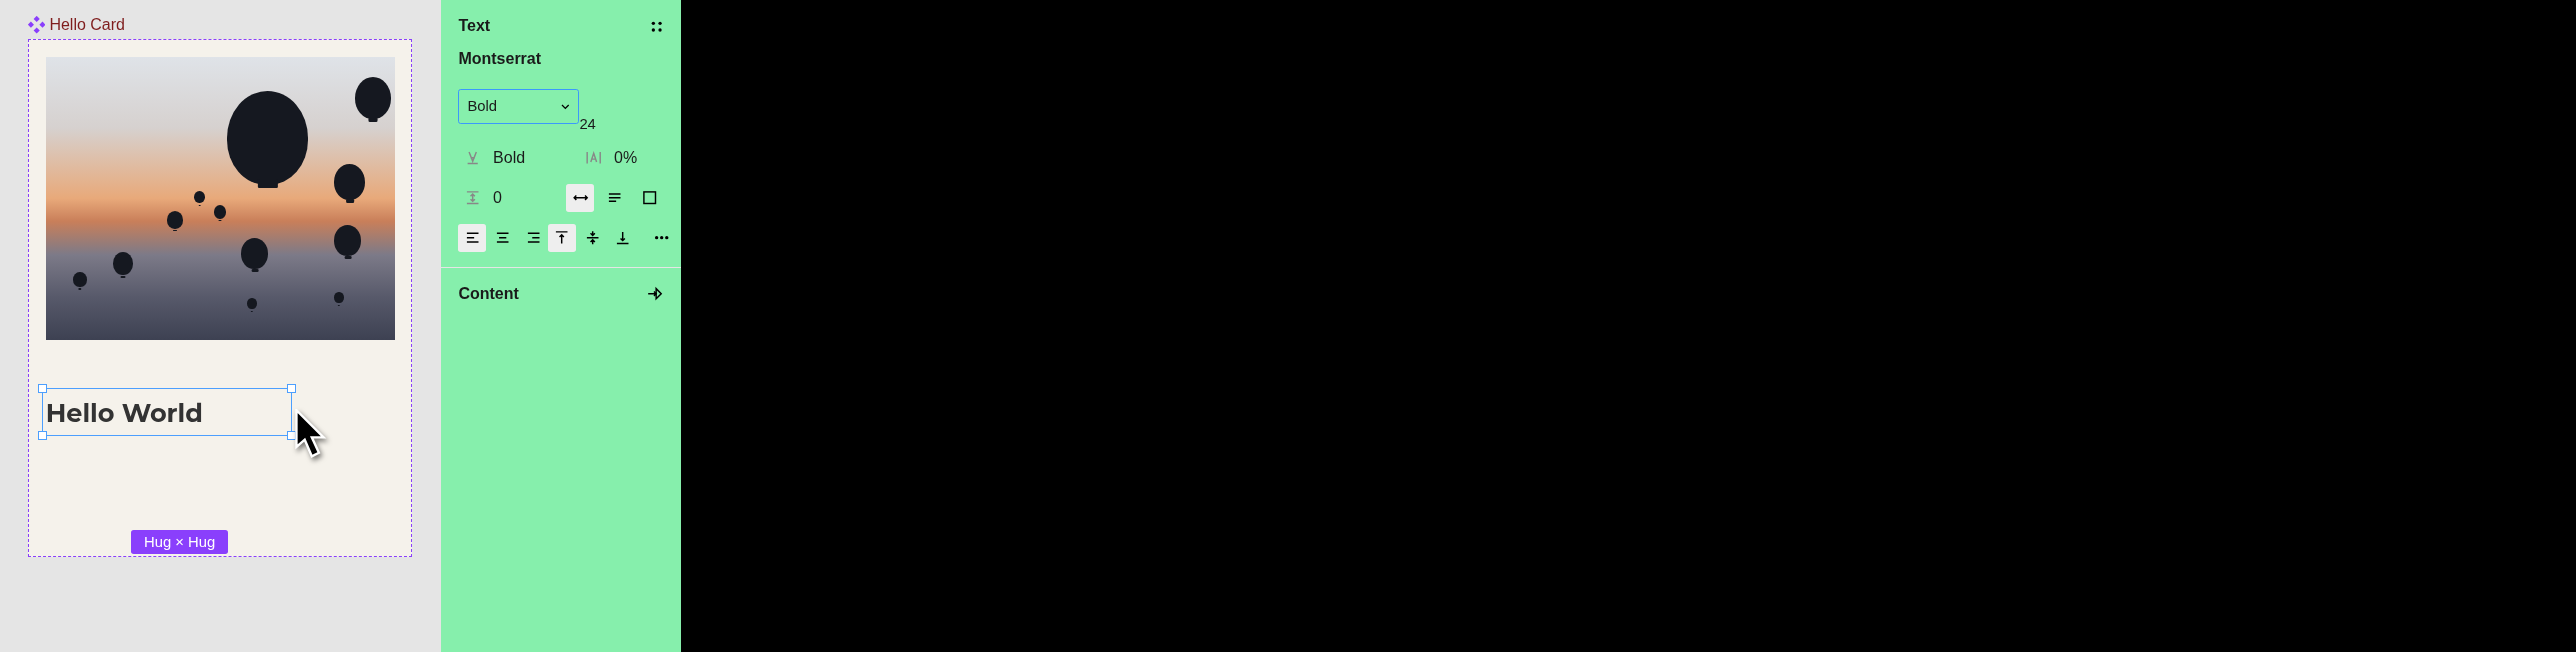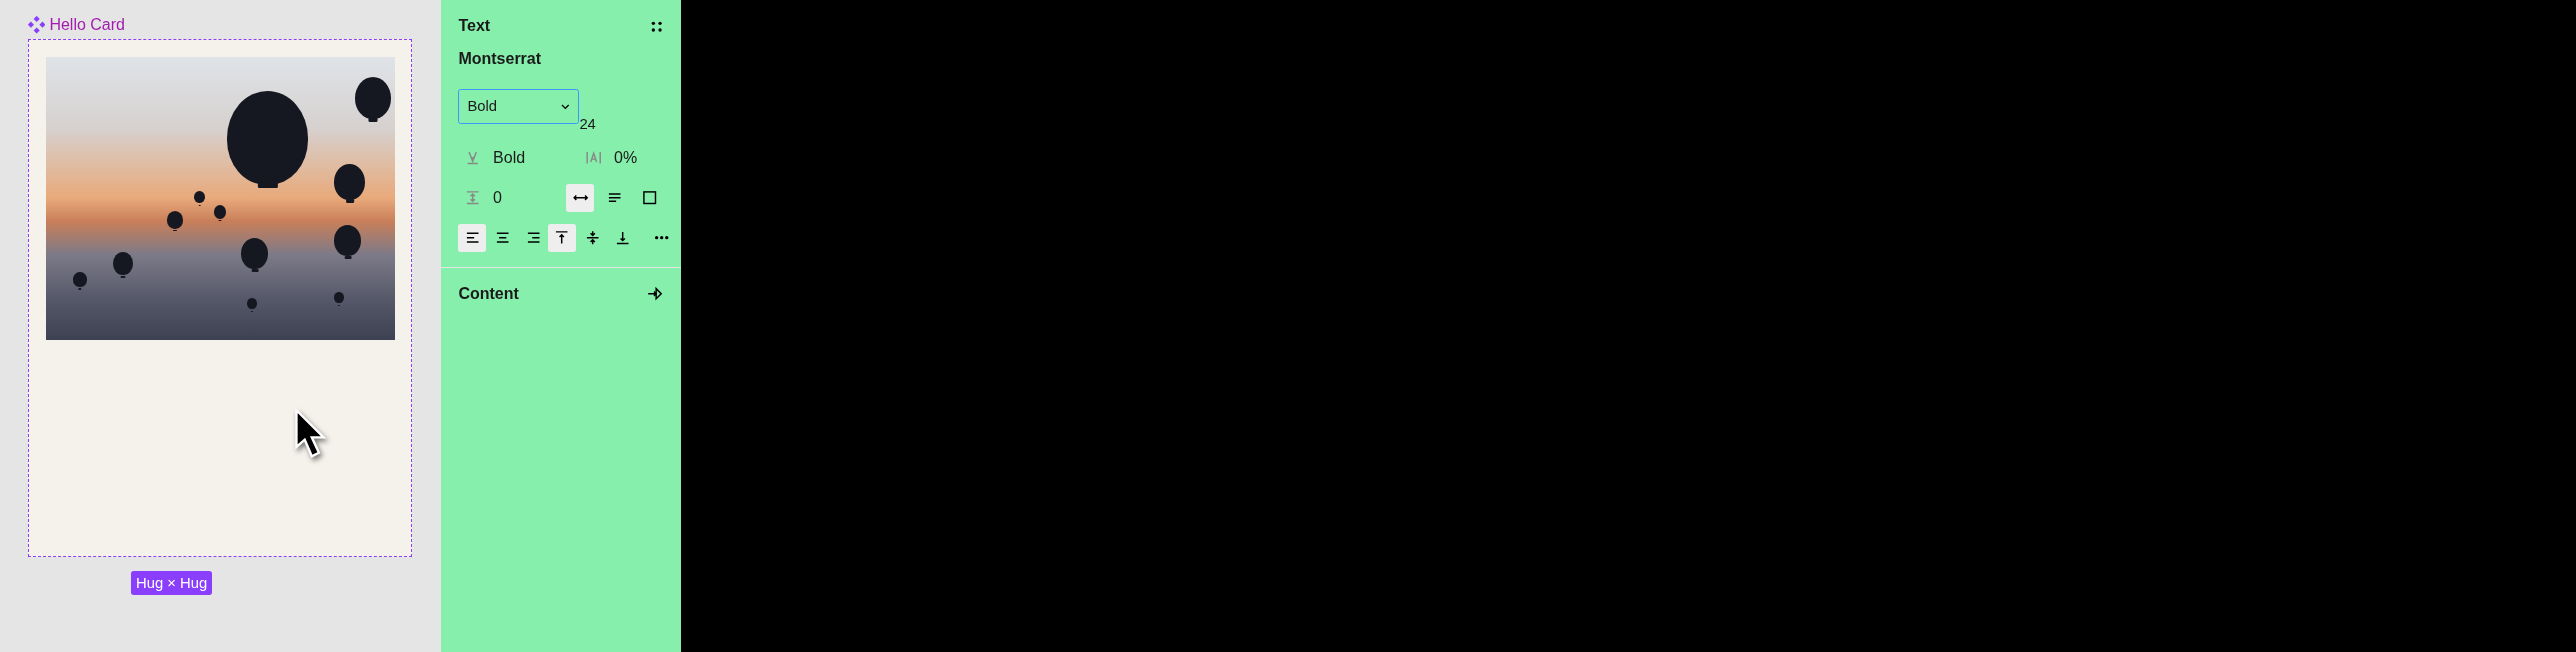--- a/index.html
+++ b/index.html
@@ -14,21 +14,21 @@
     flex-shrink: 0;
   }
 
   .component-label {
     position: absolute;
     top: 16px;
     left: 28px;
     display: flex;
     align-items: center;
     gap: 4px;
-    color: #a21caf;
+    color: #7f1d1d;
     font-size: 16px;
     font-weight: 500;
   }
   .diamond-icon svg { display:block; }
 
   .card-frame {
     position: absolute;
     top: 39px;
     left: 28px;
     width: 384px;
@@ -101,25 +101,25 @@
     font-family: "Montserrat","Arial Black",sans-serif;
     font-weight: 700;
     font-size: 25.5px;
     letter-spacing: 0;
     color: #333;
     padding-left: 2.7px;
   }
 
   .size-badge {
     position: absolute;
-    top: 571px;
+    top: 530px;
     left: 131px;
     background: #8a3ffc;
     color: #fff;
-    padding: 4px 5px;
+    padding: 4px 13px;
     border-radius: 2.7px;
     font-size: 14.8px;
     font-weight: 500;
   }
 
   .cursor-arrow {
     position: absolute;
     top: 409px;
     left: 295px;
     pointer-events: none;
@@ -218,20 +218,27 @@
         <div class="balloon b6"></div>
       <div class="balloon b7"></div>
         <div class="balloon b8"></div>
         <div class="balloon b9"></div>
       <div class="balloon b10"></div>
         <div class="balloon b11"></div>
         <div class="balloon b12"></div>
     </div>
   </div>
 
+  <div class="text-selection">
+    <div class="handle h-tl"></div>
+    <div class="handle h-tr"></div>
+    <div class="handle h-bl"></div>
+    <div class="handle h-br"></div>
+    <div class="text-value">Hello World</div>
+  </div>
 
   <div class="size-badge">Hug × Hug</div>
 
   <div class="cursor-arrow">
     <svg width="36" height="52" viewBox="0 0 30 44">
       <path d="M1 1 L1 32 L8 26 L14 40 L20 37 L14 24 L24 24 Z" fill="#000" stroke="#fff" stroke-width="2"></path>
     </svg>
   </div>
 </div>
 

